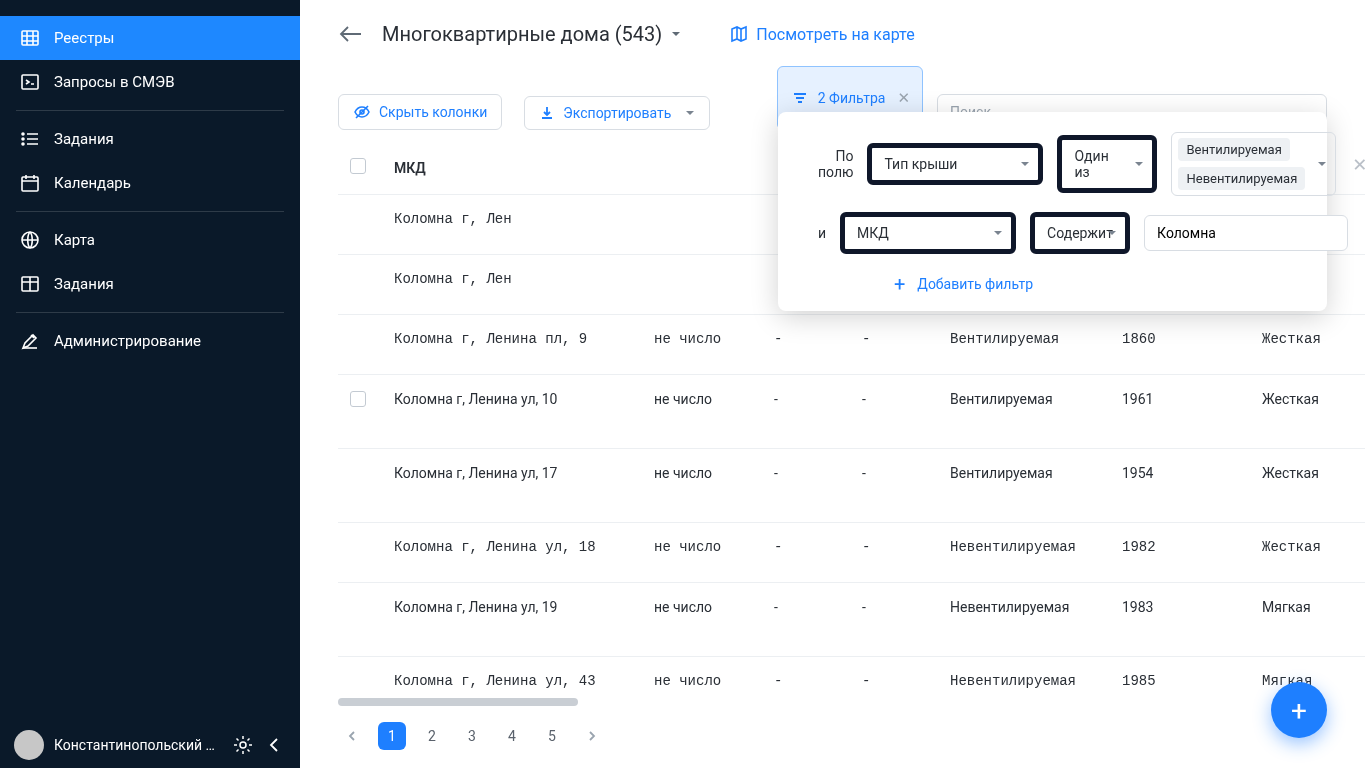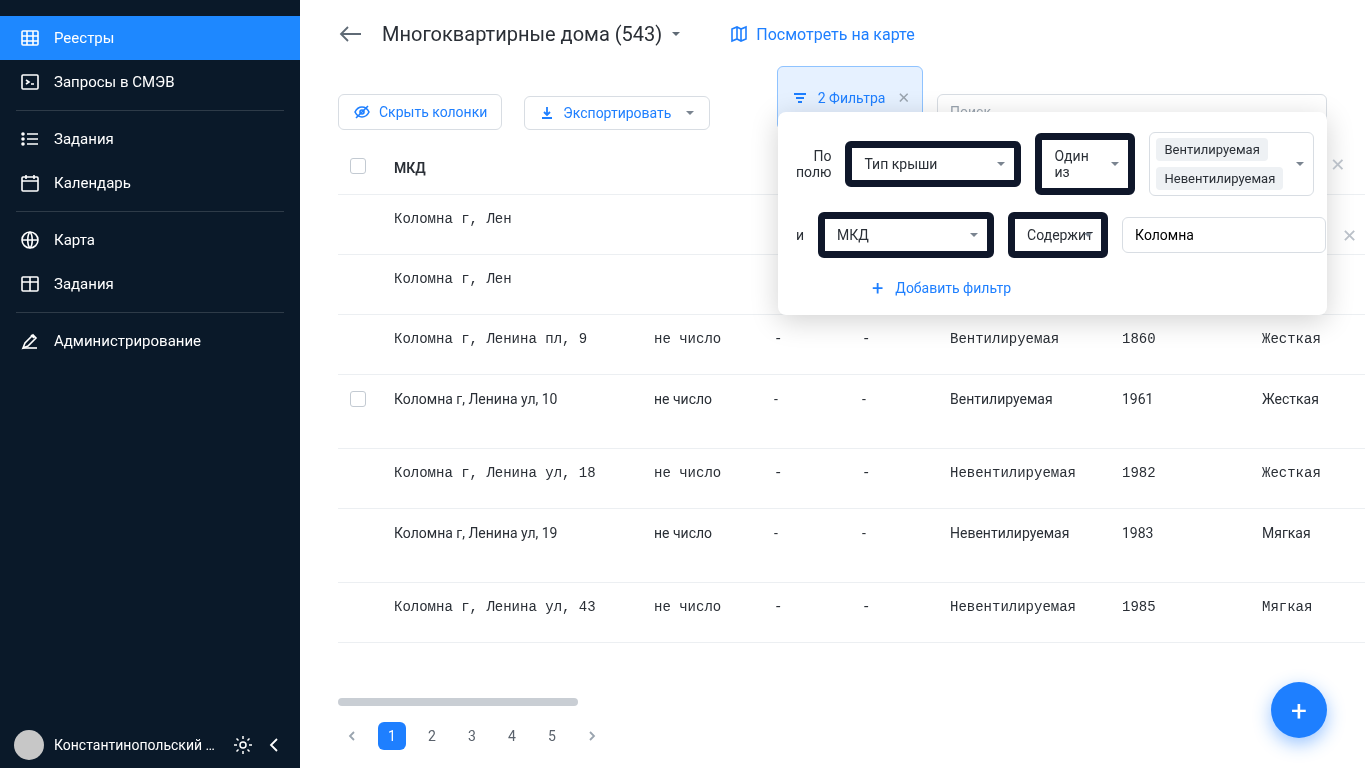--- a/index.html
+++ b/index.html
@@ -31,24 +31,24 @@
 .btn { display: inline-flex; align-items: center; gap: 8px; border: 1px solid #d8dde3; border-radius: 6px; padding: 8px 14px; font-size: 14px; color: #1e7fff; background: #fff; cursor: pointer; }
 .btn .caret { margin-left: 6px; color: #7a8490; }
 .filters-chip { display: inline-flex; align-items: center; gap: 10px; border: 1px solid #8fc3ff; background: #e6f1ff; border-radius: 6px; padding: 8px 10px 8px 14px; font-size: 14px; color: #1e7fff; cursor: pointer; }
 .filters-chip .close { color: #9aa4af; font-size: 15px; cursor: pointer; padding: 0 2px; }
 .spacer { flex: 1; }
 .toolbar-right { display: flex; gap: 14px; }
 .search-input { border: 1px solid #d8dde3; border-radius: 6px; padding: 9px 12px; font-size: 14px; width: 390px; color: #333; margin-top: 28px; }
 .search-input::placeholder { color: #9aa4af; }
 
 
-.filter-panel { position: absolute; top: 112px; left: 478px; right: 38px; background: #fff; border-radius: 8px; box-shadow: 0 6px 28px rgba(0,0,0,0.18); padding: 20px 18px 16px; z-index: 50; }
+.filter-panel { position: absolute; top: 112px; left: 478px; right: 38px; background: #fff; border-radius: 8px; box-shadow: 0 6px 28px rgba(0,0,0,0.18); padding: 20px 40px 16px; z-index: 50; }
 .filter-row { display: flex; align-items: center; gap: 14px; margin-bottom: 16px; }
 .filter-label { width: 62px; text-align: right; font-size: 14px; color: #2a2f36; }
-.sel { position: relative; border: 7px solid #0f172a; border-radius: 6px; padding: 8px 30px 8px 12px; font-size: 14px; background: #fff; min-width: 100px; cursor: pointer; color: #2a2f36; }
+.sel { position: relative; border: 5px solid #0f172a; border-radius: 6px; padding: 8px 30px 8px 12px; font-size: 14px; background: #fff; min-width: 100px; cursor: pointer; color: #2a2f36; }
 .sel.wide { flex: 0 0 176px; }
 .sel.narrow { flex: 0 0 96px; }
 .sel .dd-ic { position: absolute; right: 8px; top: 50%; transform: translateY(-50%); color: #7a8490; pointer-events: none; }
 .chip-input { flex: 1; border: 1px solid #d8dde3; border-radius: 6px; padding: 5px 30px 5px 6px; display: flex; align-items: center; gap: 6px; flex-wrap: wrap; position: relative; min-height: 36px; }
 .chip-input .dd-ic { position: absolute; right: 8px; top: 50%; transform: translateY(-50%); color: #7a8490; }
 .chip { background: #eef1f4; border-radius: 4px; padding: 4px 8px; font-size: 13px; color: #2a2f36; }
 .text-input { flex: 1; border: 1px solid #d8dde3; border-radius: 6px; padding: 8px 12px; font-size: 14px; min-height: 36px; }
 .row-clear { color: #bac0c8; cursor: pointer; font-size: 18px; padding: 0 2px; }
 .add-filter { display: inline-flex; align-items: center; gap: 12px; color: #1e7fff; font-size: 14px; cursor: pointer; margin-left: 76px; margin-top: 4px; }
 .add-filter .plus { font-size: 20px; line-height: 1; }
@@ -344,20 +344,30 @@
         <tr>
             <td><span class="chk"></span></td>
             <td>Коломна г, Ленина ул, 10</td>
             <td>не число</td>
             <td>-</td>
             <td>-</td>
             <td>Вентилируемая</td>
             <td>1961</td>
             <td>Жесткая</td>
           </tr>
+        <tr>
+            <td></td>
+            <td>Коломна г, Ленина ул, 17</td>
+            <td>не число</td>
+            <td>-</td>
+            <td>-</td>
+            <td>Вентилируемая</td>
+            <td>1954</td>
+            <td>Жесткая</td>
+          </tr>
         <tr class="short">
             <td></td>
             <td>Коломна г, Ленина ул, 18</td>
             <td>не число</td>
             <td>-</td>
             <td>-</td>
             <td>Невентилируемая</td>
             <td>1982</td>
             <td>Жесткая</td>
           </tr>

